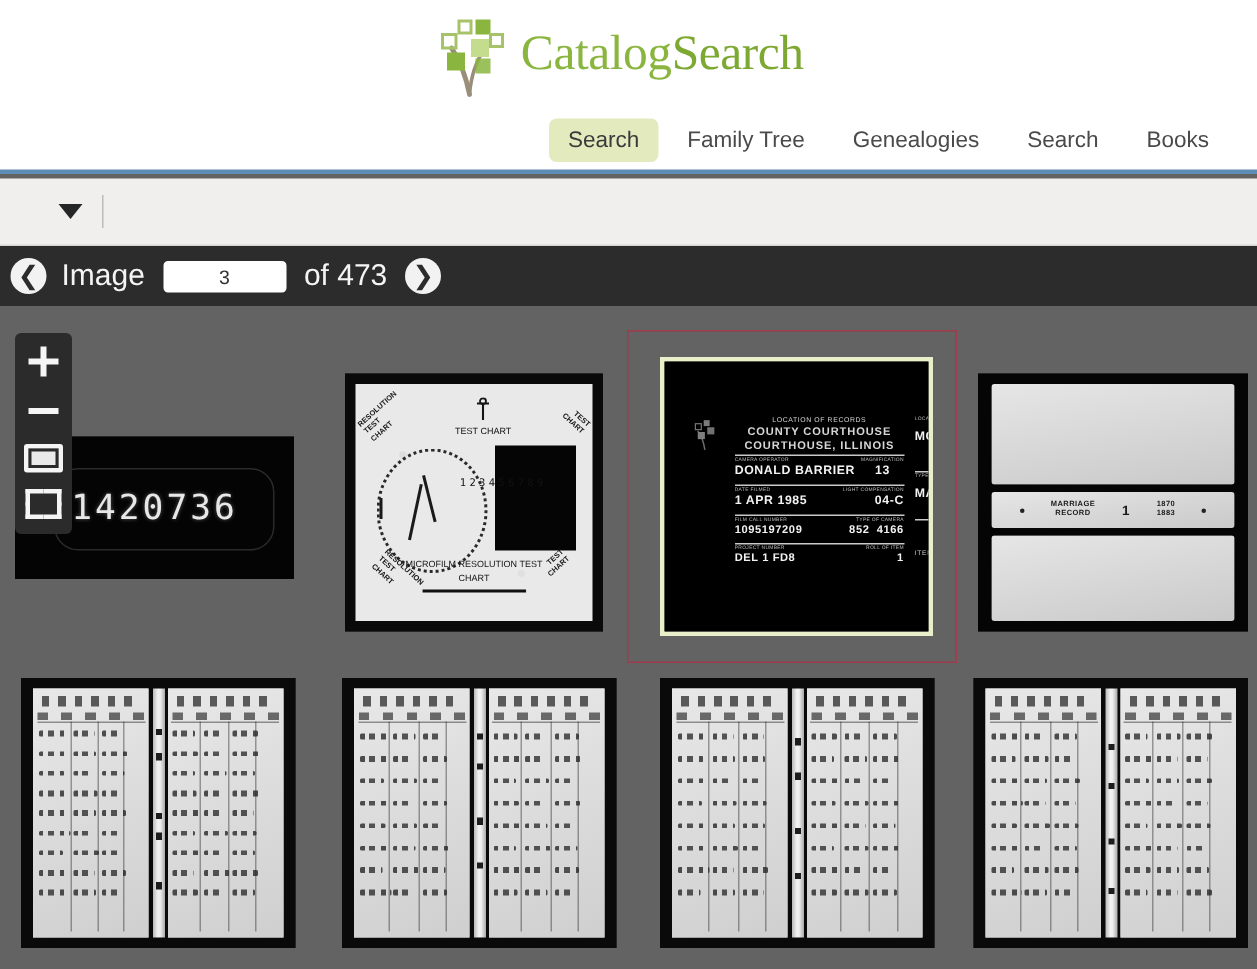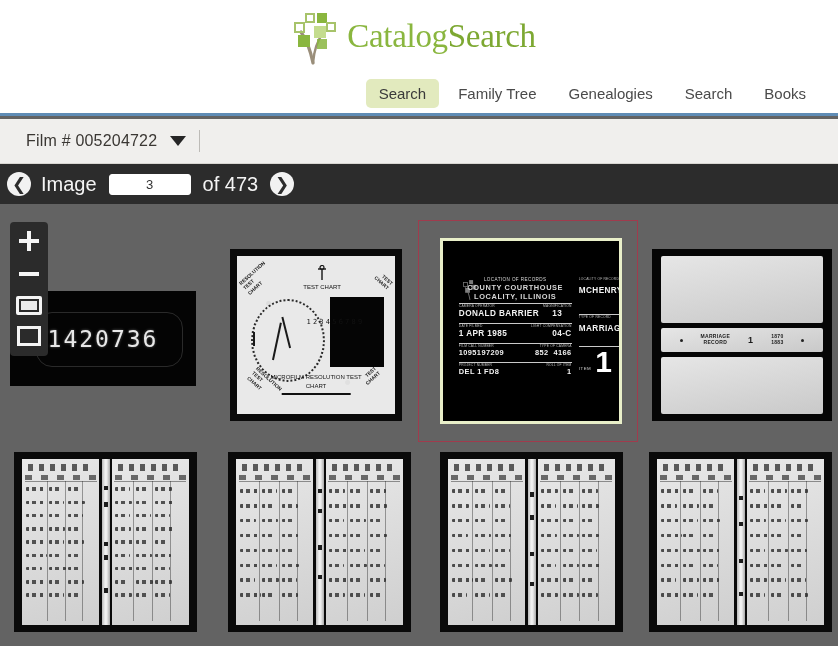--- a/index.html
+++ b/index.html
@@ -396,21 +396,21 @@
   .ic-grid {
     position: absolute;
     left: 9%;
     top: 20%;
     width: 82%;
     height: 56%;
     display: grid;
     grid-template-columns: 1.18fr 1fr;
     column-gap: 5%;
   }
-  .ic-col { display: flex; flex-direction: column; }
+  .ic-col { display: flex; flex-direction: column; margin-left: 31px; }
   .ic-field {
     border-top: 1px solid #c9c9c9;
     padding-top: 1px;
     margin-bottom: 5px;
     display: flex;
     justify-content: space-between;
     align-items: flex-start;
     gap: 4px;
   }
   .ic-field.noline { border-top: none; }
@@ -586,21 +586,20 @@
 
   <div class="navbar">
     <div class="nav-item active">Search</div>
     <div class="nav-item">Family Tree</div>
     <div class="nav-item">Genealogies</div>
     <div class="nav-item">Search</div>
     <div class="nav-item">Books</div>
   </div>
 
   <div class="filmbar">
-    <div class="film-label">Film # 005204722</div>
     <div class="film-caret"></div>
     <div class="film-sep"></div>
   </div>
 
   <div class="imagebar">
     <div class="circ-btn">❮</div>
     <div class="img-word">Image</div>
     <input class="img-input" type="text" value="3" style="">
     <div class="img-of">of 473</div>
     <div class="circ-btn">❯</div>
@@ -683,21 +682,21 @@
                 <rect x="12" y="7" width="6" height="6" fill="#cfcfcf"></rect>
               </svg>
             </div>
 
             <div class="ic-grid">
 
               <div class="ic-col">
                 <div class="ic-head">
                   <span>LOCATION OF RECORDS</span>
                   <b>COUNTY COURTHOUSE</b>
-                  <b>LOCALITY, ILLINOIS</b>
+                  <b>COURTHOUSE, ILLINOIS</b>
                 </div>
 
                 <div class="ic-field">
                   <div class="ic-sub">
                     <span class="ic-lab">CAMERA OPERATOR</span>
                     <span class="ic-val">DONALD BARRIER</span>
                   </div>
                   <div class="ic-sub" style="text-align:center;">
                     <span class="ic-lab">MAGNIFICATION</span>
                     <span class="ic-val">13</span>

